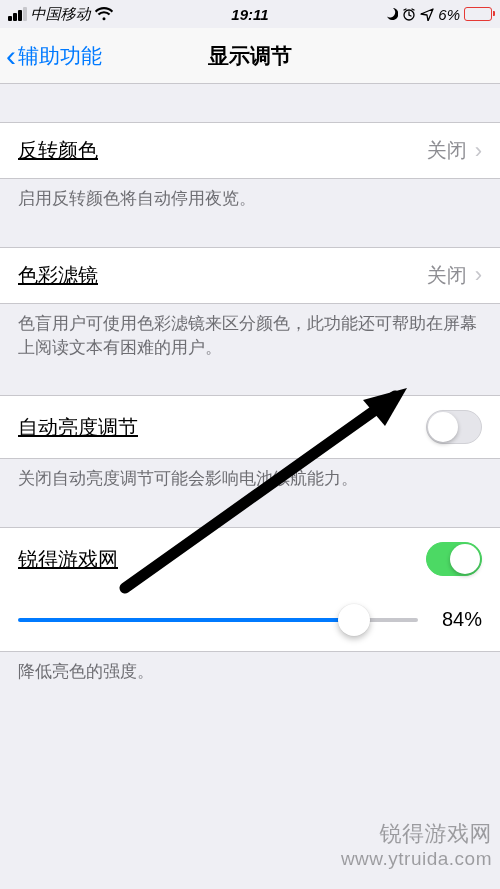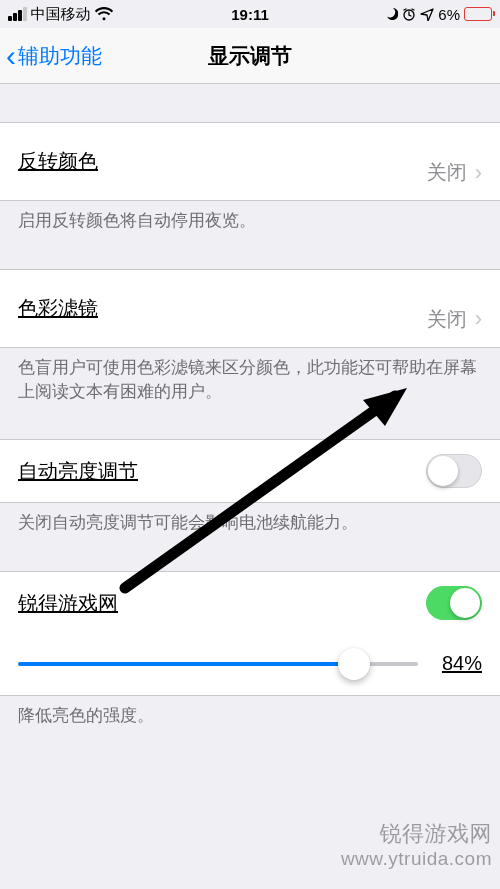--- a/index.html
+++ b/index.html
@@ -13,20 +13,21 @@
     }
     .status-bar {
       height: 28px;
       display: flex;
       align-items: center;
       justify-content: space-between;
       padding: 0 8px;
       font-size: 15px;
       font-weight: 500;
       color: #000;
+      font-style: italic;
     }
     .status-left { display: flex; align-items: center; gap: 4px; }
     .status-right { display: flex; align-items: center; gap: 4px; }
     .status-center { position: absolute; left: 50%; transform: translateX(-50%); font-weight: 600; }
     .signal-bars { display: flex; align-items: flex-end; gap: 1.5px; }
     .signal-bars span { width: 3.5px; background: #000; border-radius: 1px; }
     .signal-bars span:nth-child(1){height:5px}
     .signal-bars span:nth-child(2){height:8px}
     .signal-bars span:nth-child(3){height:11px}
     .signal-bars span:nth-child(4){height:14px;background:#c7c7cc}
@@ -61,21 +62,21 @@
       justify-content: space-between;
       font-size: 20px;
     }
     .cell + .cell-footer, .cell-footer { 
       padding: 8px 18px 10px;
       font-size: 17px;
       color: #6d6d72;
       line-height: 1.4;
     }
     .cell-label { color: #000; text-decoration: underline; }
-    .cell-right { display: flex; align-items: center; gap: 8px; color: #8e8e93; font-size: 20px; margin-top: 22px; }
+    .cell-right { display: flex; align-items: center; gap: 8px; color: #8e8e93; font-size: 20px; }
     .chevron { color: #c7c7cc; font-size: 22px; }
     .group-gap { height: 26px; }
     .switch {
       width: 56px; height: 34px; border-radius: 17px;
       position: relative;
       background: #e5e5ea;
       border: 1px solid #d1d1d6;
     }
     .switch.on { background: #4cd964; border-color: #4cd964; }
     .switch-thumb {
@@ -86,21 +87,20 @@
     }
     .switch .switch-thumb { left: 1px; }
     .switch.on .switch-thumb { left: 23px; }
     .slider-cell {
       background: #fff;
       border-bottom: 1px solid #c8c7cc;
       padding: 18px 18px 20px;
       display: flex;
       align-items: center;
       gap: 12px;
-      text-decoration: underline;
     }
     .slider-track {
       flex: 1; height: 4px; border-radius: 2px;
       background: linear-gradient(to right, #007aff 0%, #007aff 84%, #c7c7cc 84%, #c7c7cc 100%);
       position: relative;
     }
     .slider-thumb {
       position: absolute; left: 84%; top: 50%;
       transform: translate(-50%, -50%);
       width: 32px; height: 32px; border-radius: 50%;

